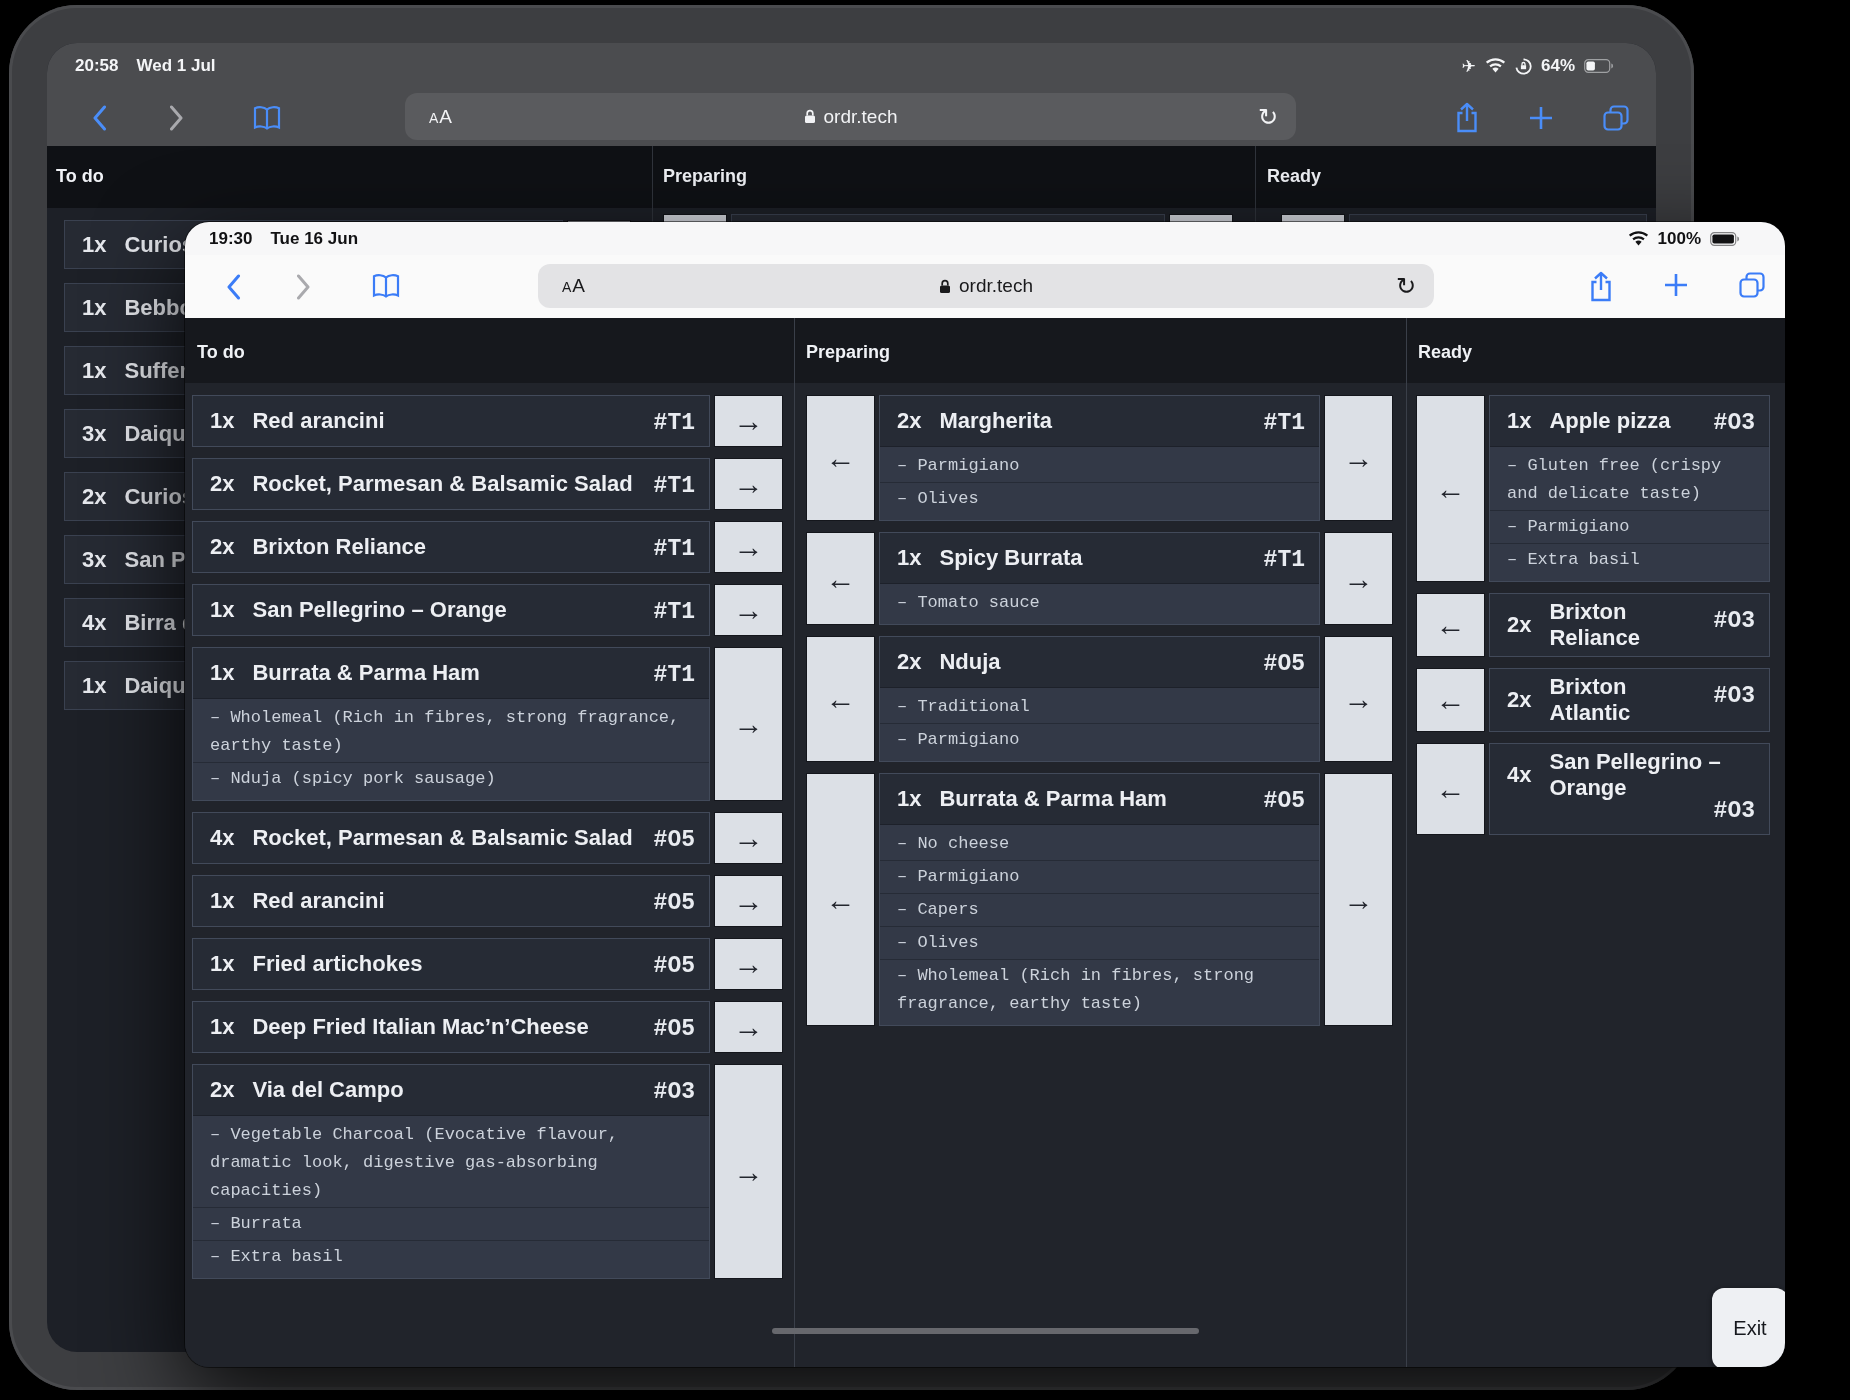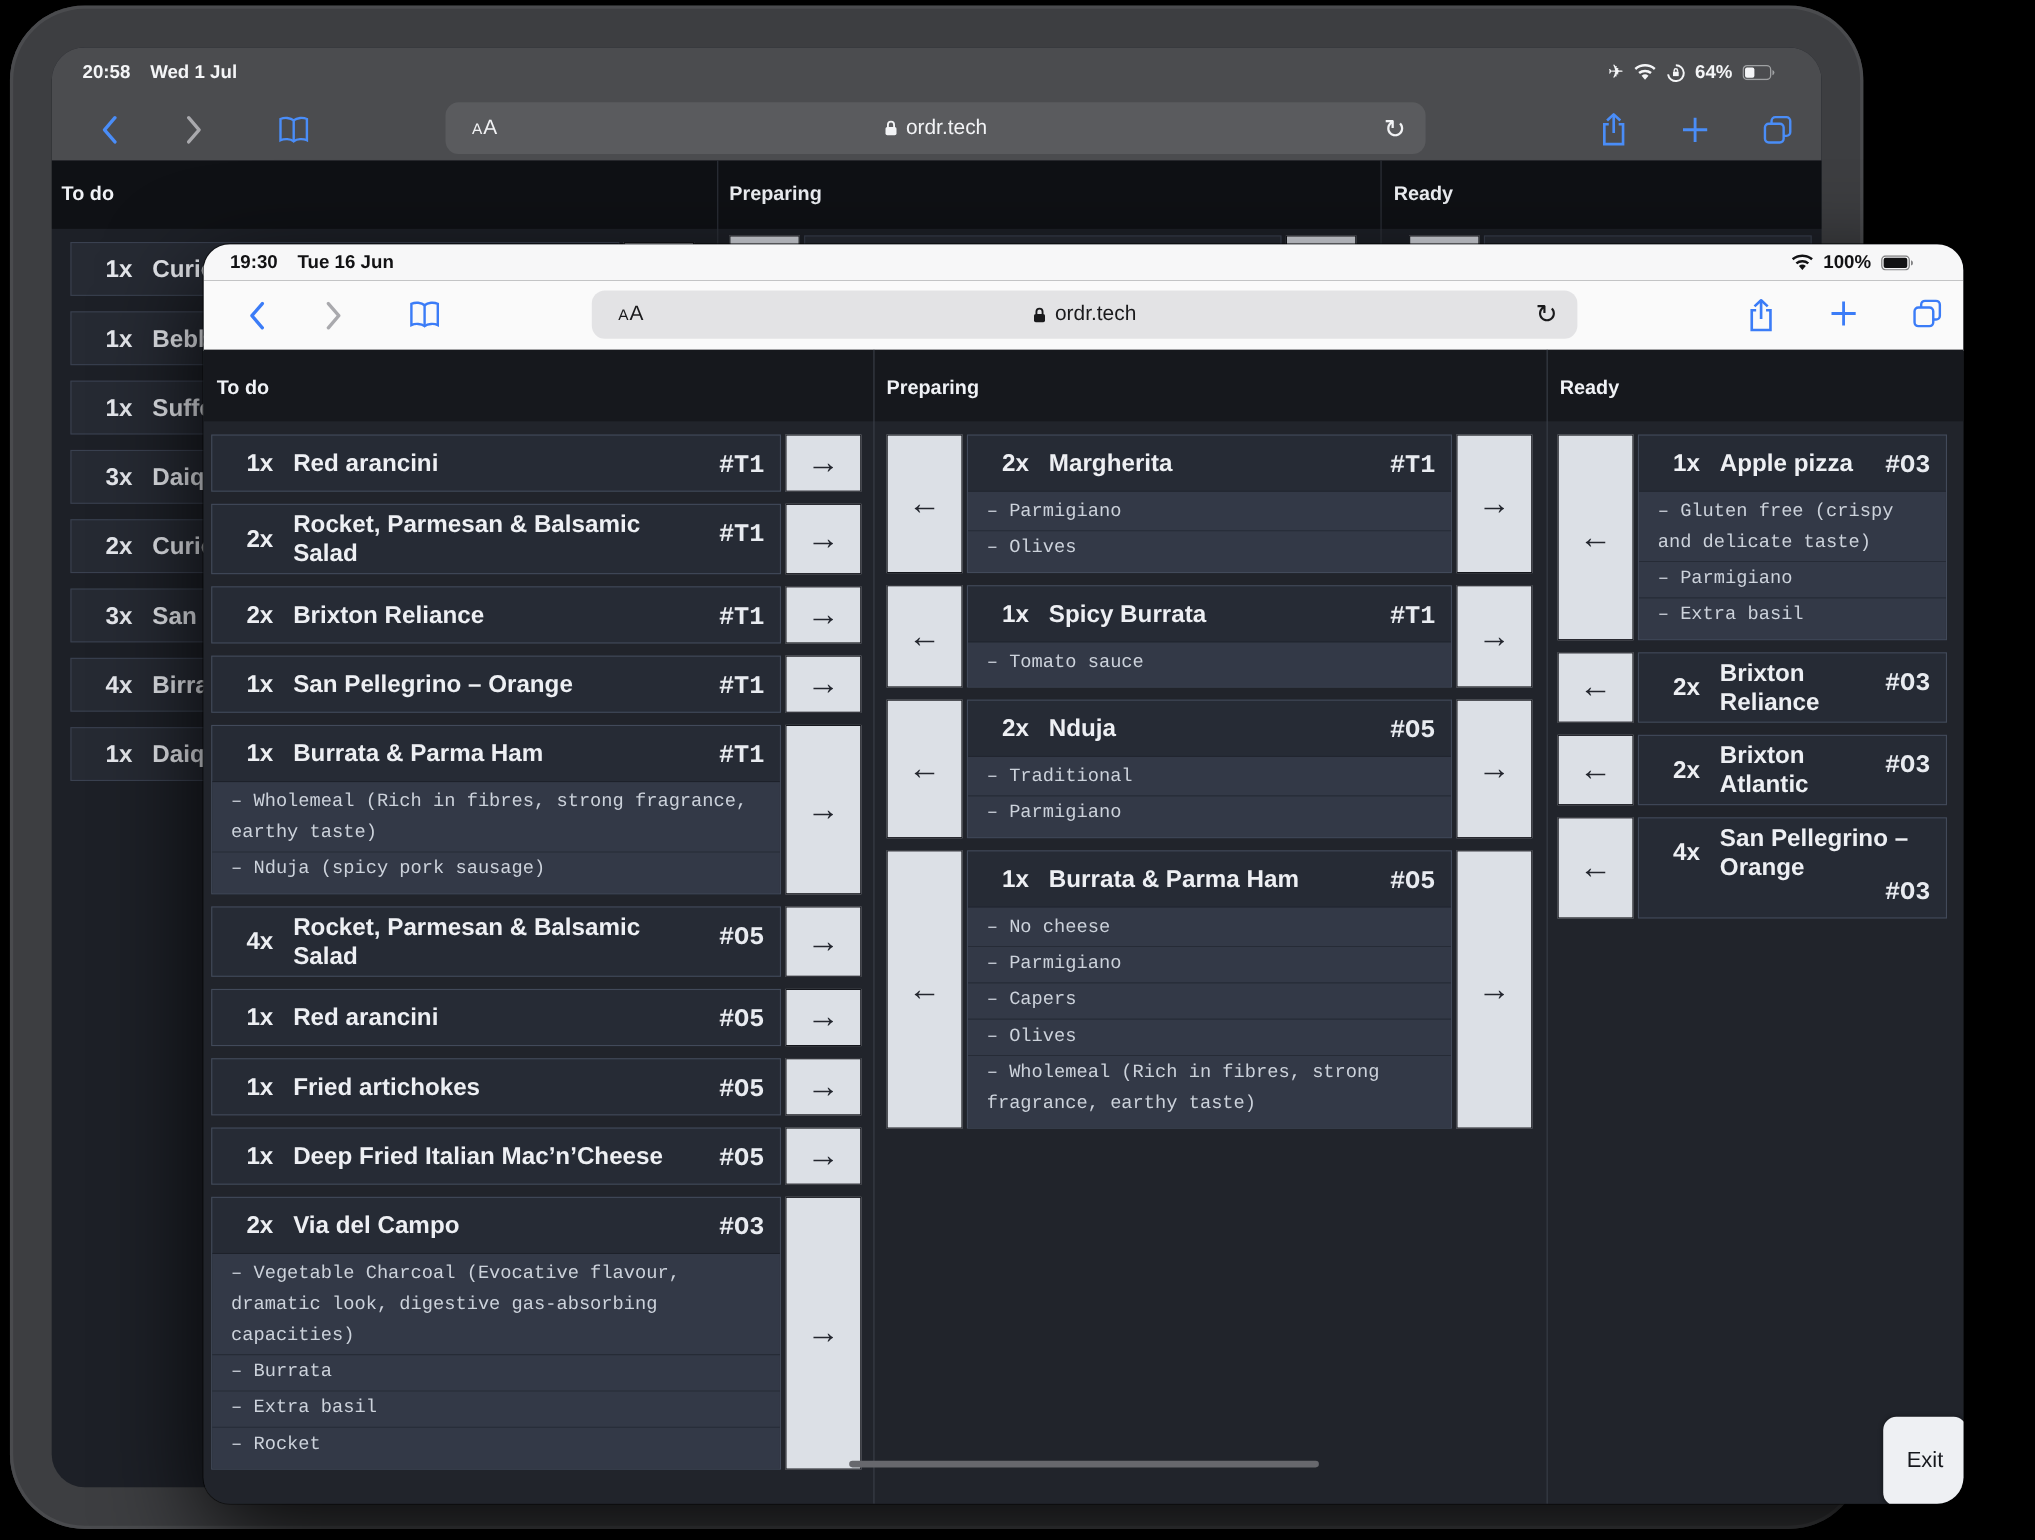--- a/index.html
+++ b/index.html
@@ -28,21 +28,21 @@
   .bg-band{position:absolute;top:103px;left:0;right:0;height:62px;background:#0f1115;}
   .coltitle{position:absolute;font-size:18px;font-weight:bold;color:#f0f2f6;white-space:nowrap;}
   .bg-divider{position:absolute;top:103px;bottom:0;width:1px;background:#30343c;}
   .bg-content{position:absolute;top:165px;left:0;right:0;bottom:0;}
 
   
   .card{display:flex;align-items:stretch;margin-bottom:11px;}
   .card-body{flex:1;min-width:0;background:#262b35;border:1px solid #424a5a;}
   .card-head{display:flex;align-items:center;min-height:50px;padding:0 14px 0 17px;
     font-size:22px;font-weight:bold;color:#edeff3;}
-  .qty{margin-right:18px;flex:none;margin-left:14px;}
+  .qty{margin-right:18px;flex:none;}
   .name{flex:1;line-height:26px;padding:5px 0;min-width:0;}
   .tag{font-family:"Liberation Mono","DejaVu Sans Mono",monospace;font-size:23px;font-weight:bold;
     color:#e8ebf0;margin-left:12px;align-self:flex-start;margin-top:14px;flex:none;}
   .tag-row{display:flex;justify-content:flex-end;padding:0 14px 10px;margin-top:-8px;}
   .tag-row .tag{margin-top:0;align-self:auto;}
   .mods{background:#333947;border-top:1px solid #1d212a;padding:3px 0 5px;font-family:Liberation Mono, monospace;}
   .mod{font-size:17px;line-height:28px;padding:2px 17px;color:#ccd2db;}
   .mod + .mod{border-top:1px solid rgba(14,17,23,.35);}
   .btn{width:67px;flex:none;background:#dce0e6;border:1px solid #14161c;color:#23262e;
     display:flex;align-items:center;justify-content:center;font-size:30px;cursor:pointer;}
@@ -453,21 +453,20 @@
           <div class="card-body">
             <div class="card-head">
               <span class="qty">2x</span>
               <span class="name">Via del Campo</span>
               <span class="tag">#O3</span>
             </div>
             <div class="mods">
               <div class="mod">– Vegetable Charcoal (Evocative flavour, dramatic look, digestive gas-absorbing capacities)</div>
               <div class="mod">– Burrata</div>
               <div class="mod">– Extra basil</div>
-              <div class="mod">– Rocket</div>
             </div>
           </div>
           <div class="btn r">→</div>
         </div>
       </div>
     <div id="col-prep" class="cards">
         <div class="card">
           <div class="btn l">←</div>
           <div class="card-body">
             <div class="card-head">

